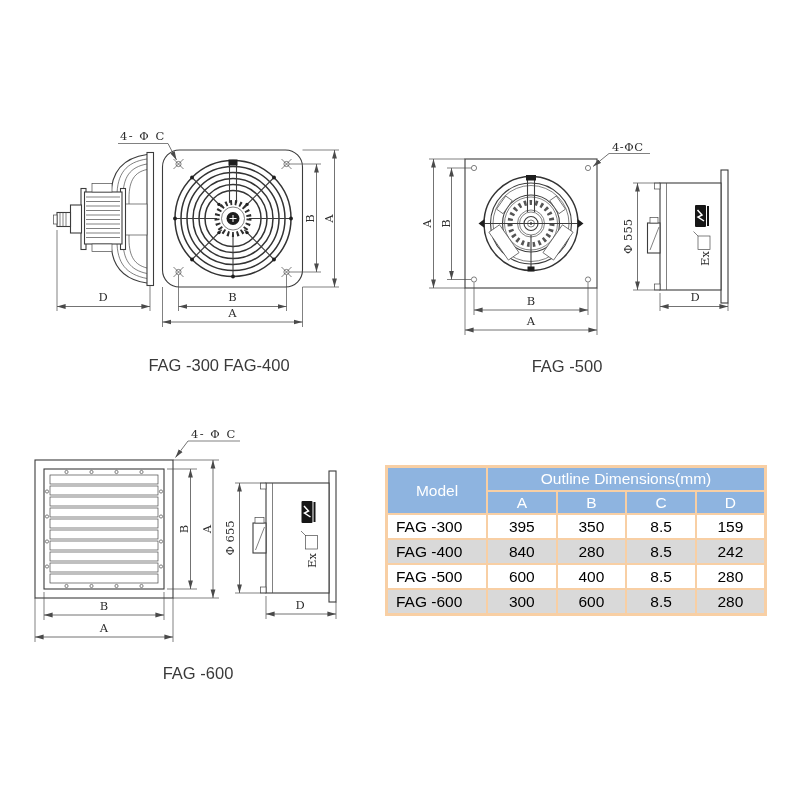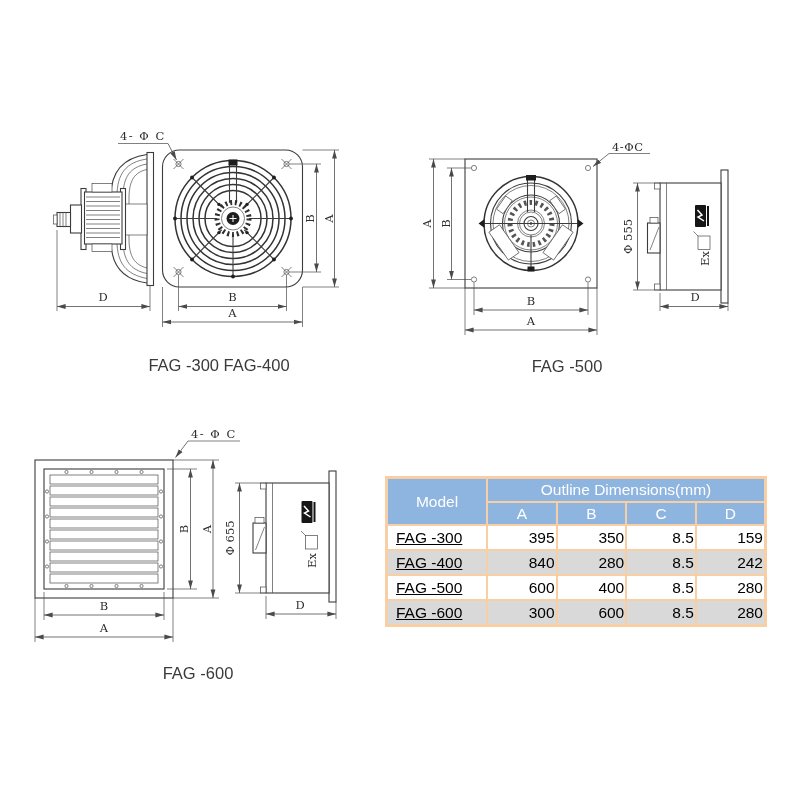--- a/index.html
+++ b/index.html
@@ -9,32 +9,32 @@
   .ol{stroke:#3c3c3c;stroke-width:1.1;fill:none;}
   .olf{stroke:#3c3c3c;stroke-width:1.1;fill:#fff;}
   .bold{stroke:#333;stroke-width:1.5;fill:none;}
   .thin{stroke:#4a4a4a;stroke-width:0.7;fill:none;}
   .thinf{stroke:#4a4a4a;stroke-width:0.7;fill:#fff;}
   .dim{stroke:#4f4f4f;stroke-width:0.8;fill:none;}
   .dot{fill:#1e1e1e;stroke:none;}
   .dimtxt{font-family:"DejaVu Serif",serif;font-size:11.5px;fill:#2d2d2d;}
   .cap{font-family:"Liberation Sans",sans-serif;font-size:16.5px;fill:#3a3a3a;}
   
-  #tblwrap{position:absolute;left:385px;top:476px;}
+  #tblwrap{position:absolute;left:385px;top:465px;}
   table.dims{border-collapse:collapse;table-layout:fixed;width:382px;
              font-family:"Liberation Sans",sans-serif;}
   table.dims th,table.dims td{border:2px solid var(--tbl-border,#f8cfa4);overflow:hidden;}
   table.dims{border:3px solid var(--tbl-border,#f8cfa4);}
   table.dims th{background:var(--header-bg,#8eb4e0);color:var(--header-text,#fff);
                 font-weight:400;font-size:15.5px;}
   th.group{height:20px;margin-left:40px;}
   th.sub{height:19px;width:72px;}
   th.model{width:96px;}
-  td.model{text-align:left;padding-left:8px;font-size:15.5px;height:21px;color:var(--tbl-text,#000);text-decoration:underline;}
-  td.val{text-align:right;font-size:15.5px;color:var(--tbl-text,#000);margin-top:8px;}
+  td.model{text-align:left;padding-left:8px;font-size:15.5px;height:21px;color:var(--tbl-text,#000);}
+  td.val{text-align:center;font-size:15.5px;color:var(--tbl-text,#000);margin-top:8px;}
   tr.alt td{background:var(--alt-row,#d9d9d9);}
 </style>
 </head>
 <body>
 
 <div id="page">
 
 <svg width="800" height="800" viewBox="0 0 800 800">
   <defs>
     <marker id="arr" markerWidth="10" markerHeight="7" refX="8.6" refY="3" orient="auto-start-reverse" markerUnits="userSpaceOnUse">

